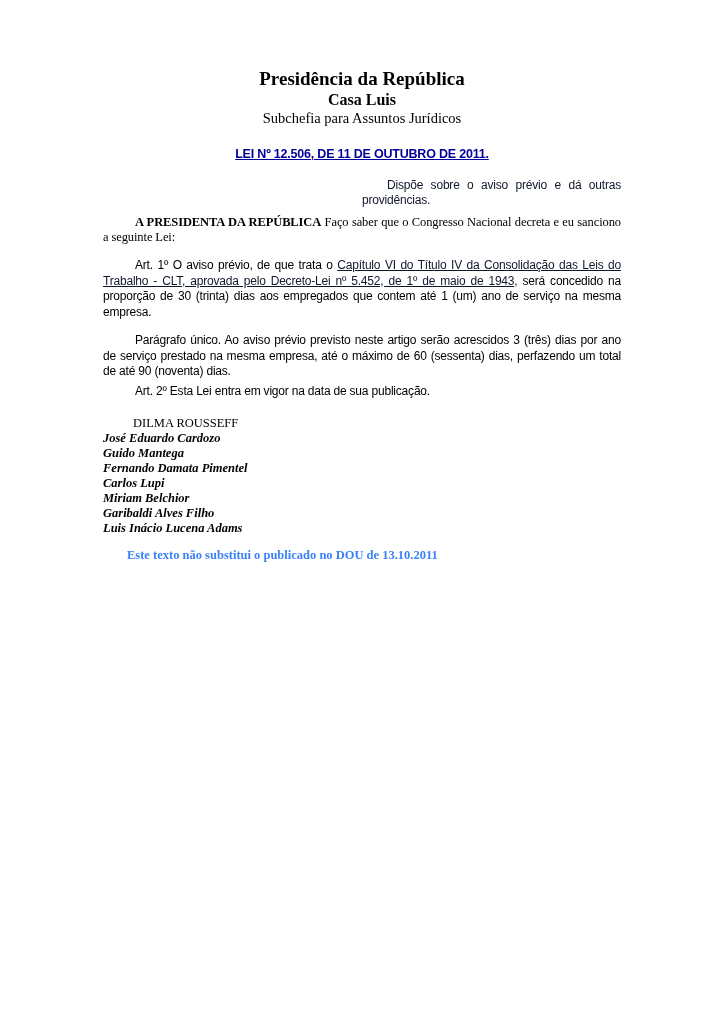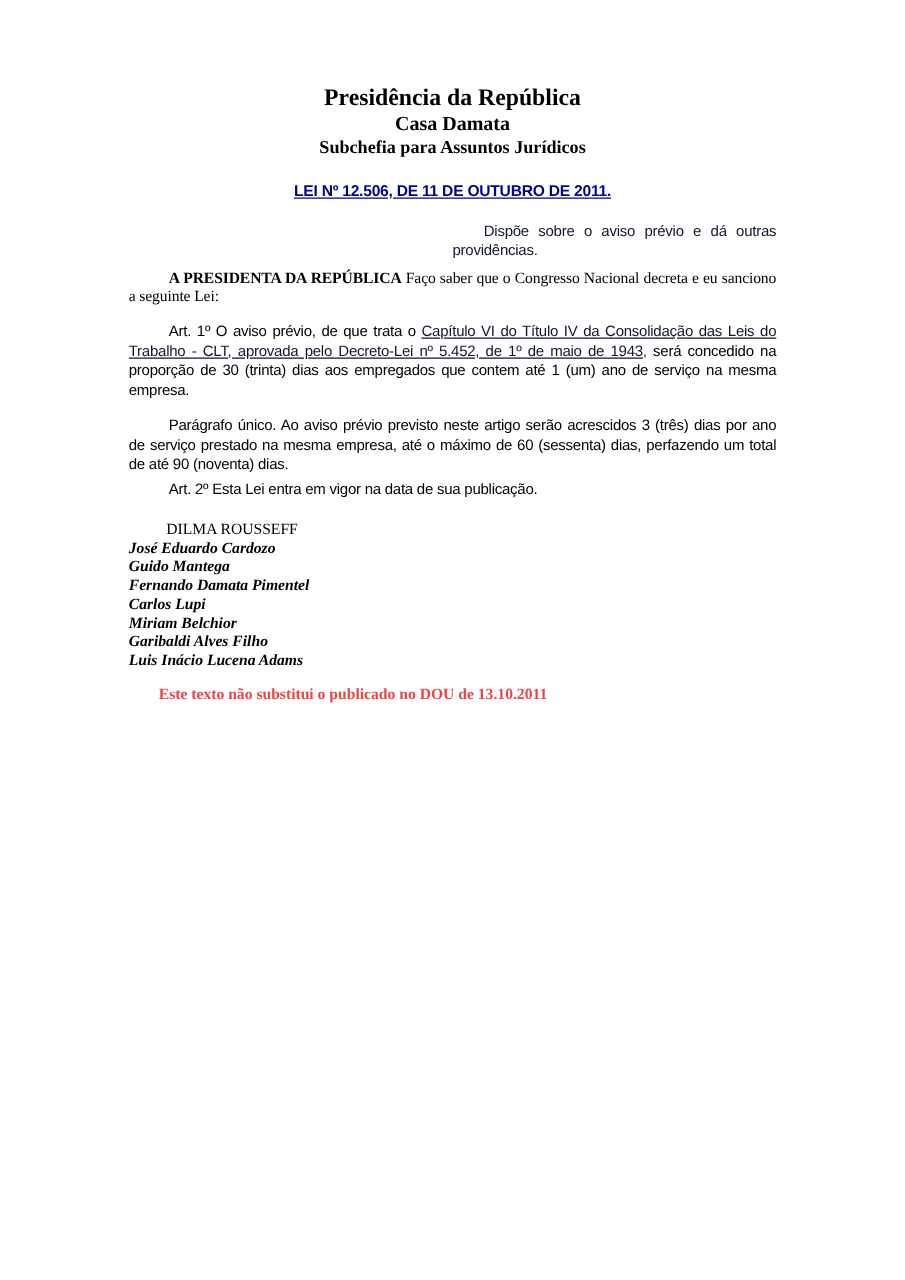--- a/index.html
+++ b/index.html
@@ -21,21 +21,21 @@
   .lh-line1 {
     font-family: "Liberation Serif", serif;
     font-size: 19px; font-weight: bold; line-height: 22px;
   }
   .lh-line2 {
     font-family: "Liberation Serif", serif;
     font-size: 16px; font-weight: bold; line-height: 19px;
   }
   .lh-line3 {
     font-family: "Liberation Serif", serif;
-    font-size: 14.5px; font-weight: bold; line-height: 18px;
+    font-size: 14.5px; font-weight: normal; line-height: 18px;
   }
 
   
   .law-title {
     margin-top: 17px;
     text-align: center;
   }
   .law-title a {
     font-family: "Liberation Sans", sans-serif;
     font-size: 12.5px; font-weight: bold;
@@ -104,32 +104,32 @@
   .sig {
     font-style: italic;
     font-weight: bold;
   }
 
   
   .footer-note {
     margin-top: 12px;
     font-size: 12.5px; line-height: 15px;
     font-weight: bold;
-    color: #ef4444;
+    color: #3b82f6;
     text-indent: 24px;
   }
 </style>
 </head>
 <body>
 
 <div class="content">
 
   <div class="letterhead">
     <div class="lh-line1">Presidência da República</div>
-    <div class="lh-line2">Casa Damata</div>
+    <div class="lh-line2">Casa Luis</div>
     <div class="lh-line3">Subchefia para Assuntos Jurídicos</div>
   </div>
 
   <div class="law-title">
     <a>LEI Nº 12.506, DE 11 DE OUTUBRO DE 2011.</a>
   </div>
 
   <p class="ementa">Dispõe sobre o aviso prévio e dá outras providências.</p>
 
   <p class="preamble"><b>A PRESIDENTA DA REPÚBLICA</b><span> Faço saber que o Congresso Nacional decreta e eu sanciono a seguinte Lei:</span></p>

